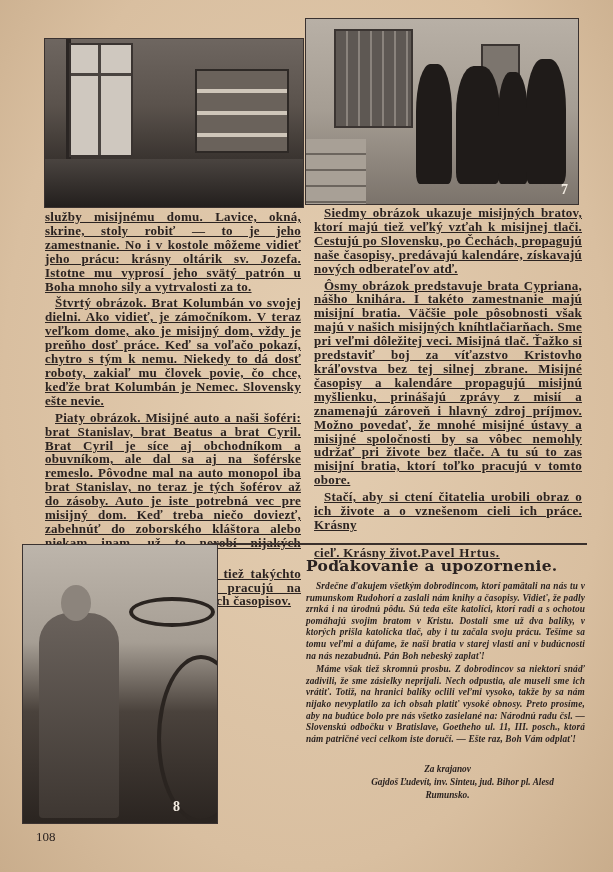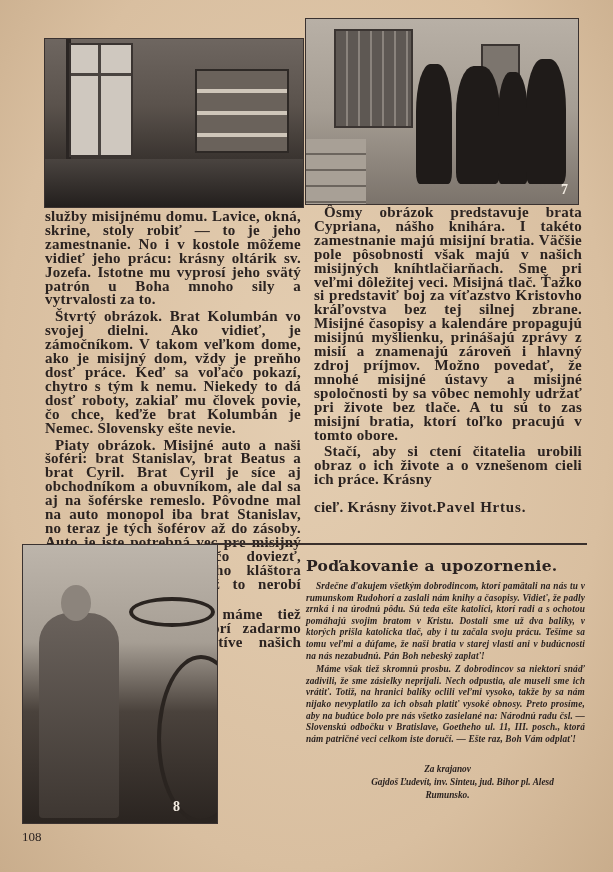--- a/index.html
+++ b/index.html
@@ -72,26 +72,27 @@
     position: absolute; left: 16px; top: 68px; width: 80px; height: 205px;
     background: linear-gradient(180deg, #6a625c, #3e3732);
     border-radius: 30px 30px 4px 4px;
   }
   #photo-8 .head {
     position: absolute; left: 38px; top: 40px; width: 30px; height: 36px;
     background: #8c847c; border-radius: 50%;
   }
   .col {
     position: absolute;
-    font-size: 15px; line-height: 13.9px;
+    font-size: 13px; line-height: 13.9px;
     text-align: justify;
     font-family: "Liberation Serif", serif;
     font-weight: bold;
     color: #2b2321;
     letter-spacing: 0.25px;
+    text-decoration: underline;
   }
   .col p { margin: 0 0 3px 0; text-indent: 10px; }
   .col p.noindent { text-indent: 0; }
   #col-left { left: 45px; top: 210px; width: 256px; }
   #col-right { left: 314px; top: 206px; width: 268px; }
   .signature-line { display: flex; }
   .author { font-weight: bold; letter-spacing: 0.8px; }
   .rule-top {
     position: absolute; left: 212px; top: 543px; width: 375px; height: 1.5px; background: #3a302c;
   }
@@ -107,21 +108,21 @@
     font-style: italic; font-weight: bold; font-size: 9.3px; line-height: 11.6px;
     text-align: justify; letter-spacing: 0.15px;
   }
   #notice .body p { margin: 0 4px 2px 0; text-indent: 10px; font-family: Liberation Serif, serif; }
   #notice .sign {
     font-style: italic; font-weight: bold; font-size: 9.3px; line-height: 13px;
     text-align: center; margin-top: 18px;
   }
   #notice .sign .s2 { padding-left: 30px; }
   #page-number {
-    position: absolute; left: 22px; top: 829px; font-size: 13px;
+    position: absolute; left: 36px; top: 829px; font-size: 13px;
     font-family: "Liberation Serif", serif;
   }
 </style>
 </head>
 <body>
 
 <div class="photo" id="photo-6">
   <div class="window"></div>
   <div class="shelf"></div>
   <div class="desk"></div>
@@ -134,26 +135,27 @@
   <div class="wall"></div>
   <div class="figure" style="left:110px;width:36px;height:120px;"></div>
   <div class="figure" style="left:150px;width:44px;height:118px;"></div>
   <div class="figure" style="left:192px;width:30px;height:112px;"></div>
   <div class="figure" style="left:220px;width:40px;height:125px;"></div>
   <span class="ph-label" style="right:10px;bottom:6px;">7</span>
 </div>
 
 <div class="col" id="col-left">
   <p class="noindent">služby misijnému domu. Lavice, okná, skrine, stoly robiť — to je jeho zamestnanie. No i v kostole môžeme vidieť jeho prácu: krásny oltárik sv. Jozefa. Istotne mu vyprosí jeho svätý patrón u Boha mnoho sily a vytrvalosti za to.</p>
-  <p>Štvrtý obrázok. Brat Kolumbán vo svojej dielni. Ako vidieť, je zámočníkom. V takom veľkom dome, ako je misijný dom, vždy je preňho dosť práce. Keď sa voľačo pokazí, chytro s tým k nemu. Niekedy to dá dosť roboty, zakiaľ mu človek povie, čo chce, keďže brat Kolumbán je Nemec. Slovensky ešte nevie.</p>
+  <p>Štvrtý obrázok. Brat Kolumbán vo svojej dielni. Ako vidieť, je zámočníkom. V teraz veľkom dome, ako je misijný dom, vždy je preňho dosť práce. Keď sa voľačo pokazí, chytro s tým k nemu. Niekedy to dá dosť roboty, zakiaľ mu človek povie, čo chce, keďže brat Kolumbán je Nemec. Slovensky ešte nevie.</p>
   <p>Piaty obrázok. Misijné auto a naši šoféri: brat Stanislav, brat Beatus a brat Cyril. Brat Cyril je síce aj obchodníkom a obuvníkom, ale dal sa aj na šoférske remeslo. Pôvodne mal na auto monopol iba brat Stanislav, no teraz je tých šoférov až do zásoby. Auto je iste potrebná vec pre misijný dom. Keď treba niečo doviezť, zabehnúť do zoborského kláštora alebo niekam inam, už to nerobí nijakých ťažkostí.</p>
   <p>Na šiestom obrázku máme tiež takýchto úradníkov, ktorí zadarmo pracujú na administratíve našich misijných časopisov.</p>
 </div>
 
 <div class="col" id="col-right">
+  <p>Siedmy obrázok ukazuje misijných bratov, ktorí majú tiež veľký vzťah k misijnej tlači. Cestujú po Slovensku, po Čechách, propagujú naše časopisy, predávajú kalendáre, získavajú nových odberateľov atď.</p>
   <p>Ôsmy obrázok predstavuje brata Cypriana, nášho knihára. I takéto zamestnanie majú misijní bratia. Väčšie pole pôsobnosti však majú v našich misijných kníhtlačiarňach. Sme pri veľmi dôležitej veci. Misijná tlač. Ťažko si predstaviť boj za víťazstvo Kristovho kráľovstva bez tej silnej zbrane. Misijné časopisy a kalendáre propagujú misijnú myšlienku, prinášajú zprávy z misií a znamenajú zároveň i hlavný zdroj príjmov. Možno povedať, že mnohé misijné ústavy a misijné spoločnosti by sa vôbec nemohly udržať pri živote bez tlače. A tu sú to zas misijní bratia, ktorí toľko pracujú v tomto obore.</p>
   <p style="margin-bottom:14px">Stačí, aby si ctení čitatelia urobili obraz o ich živote a o vznešenom cieli ich práce. Krásny</p>
   <div class="signature-line">
     <span>cieľ. Krásny život.</span>
     <span class="author">Pavel Hrtus.</span>
   </div>
 </div>
 
 <div class="rule-top"></div>
 

